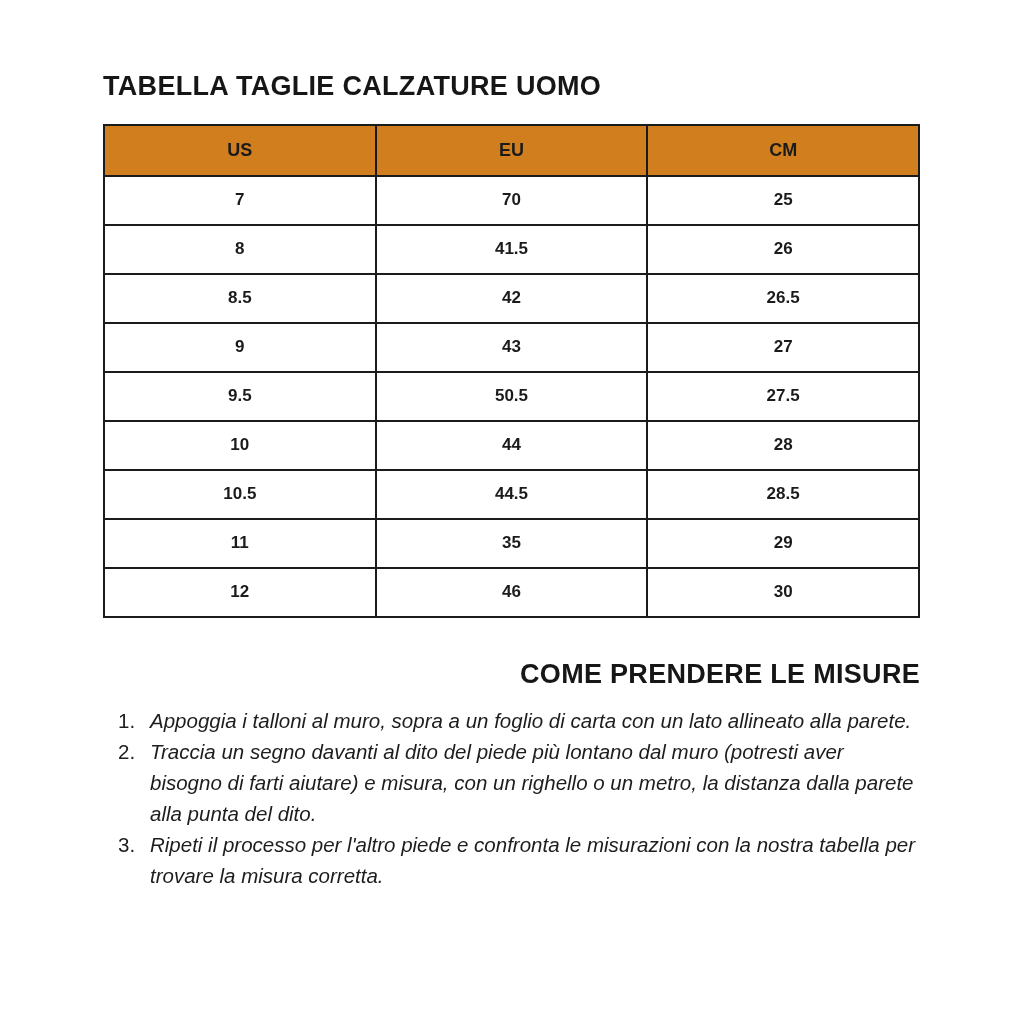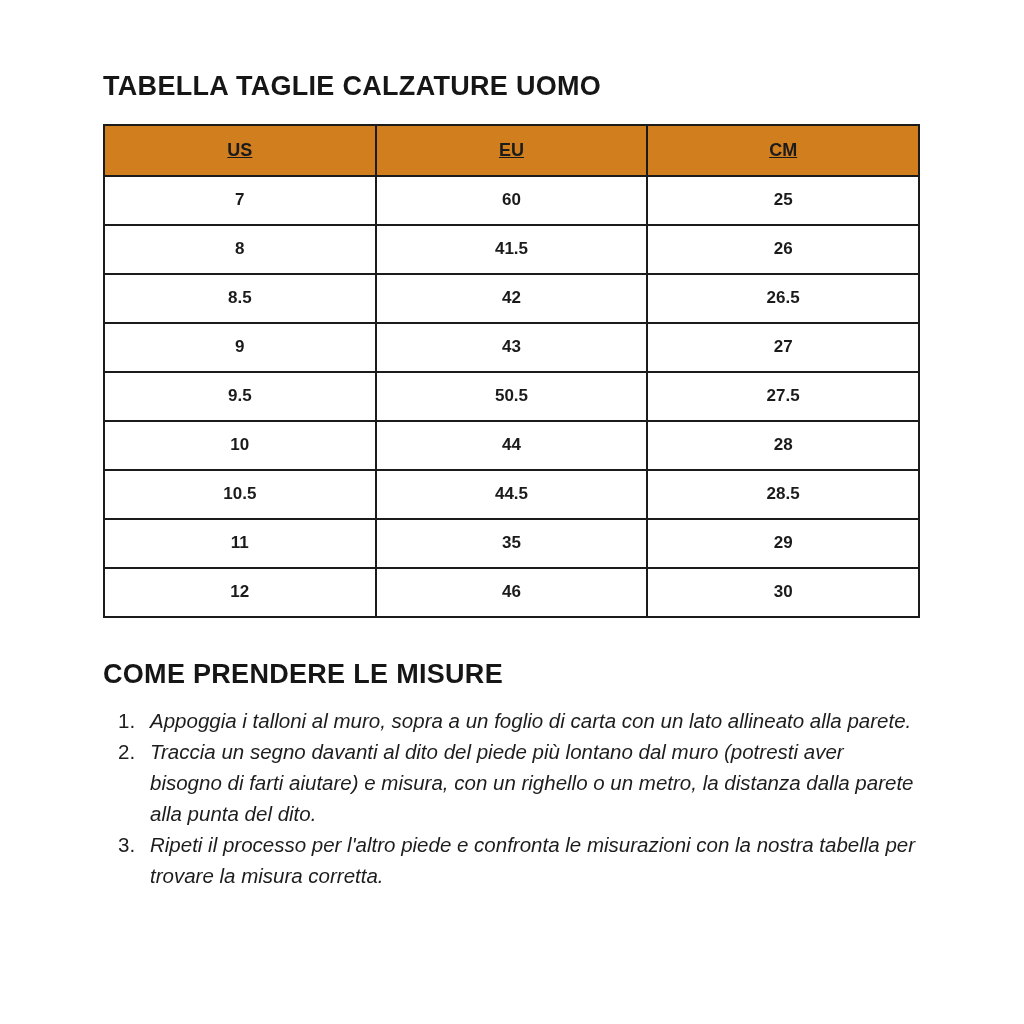--- a/index.html
+++ b/index.html
@@ -31,39 +31,39 @@
   }
   table.size-table th {
     background: var(--header-bg, #d07e1e);
     height: 51px;
     font-size: 18px;
     font-weight: bold;
     color: #1b1b1b;
     text-align: center;
     vertical-align: middle;
     border: 2px solid #1b1b1b;
-    text-decoration: underline;
   }
   table.size-table td {
     height: 49px;
     font-size: 17px;
     font-weight: bold;
     color: #1b1b1b;
     text-align: center;
     vertical-align: middle;
     background: #ffffff;
     border: 2px solid #1b1b1b;
   }
   .section-heading {
     margin-top: 42px;
     font-size: 27px;
     font-weight: bold;
     letter-spacing: 0.3px;
     color: #161616;
     line-height: 1.1;
+    text-align: right;
   }
   .instructions {
     margin-top: 16px;
     padding-left: 15px;
     list-style: none;
   }
   .instructions li {
     display: flex;
     align-items: flex-start;
     font-size: 20.5px;
@@ -90,21 +90,21 @@
     <thead>
       <tr>
         <th>US</th>
         <th>EU</th>
         <th>CM</th>
       </tr>
     </thead>
     <tbody id="size-table-body">
         <tr>
           <td>7</td>
-          <td>60</td>
+          <td>70</td>
           <td>25</td>
         </tr>
         <tr>
           <td>8</td>
           <td>41.5</td>
           <td>26</td>
         </tr>
         <tr>
           <td>8.5</td>
           <td>42</td>

